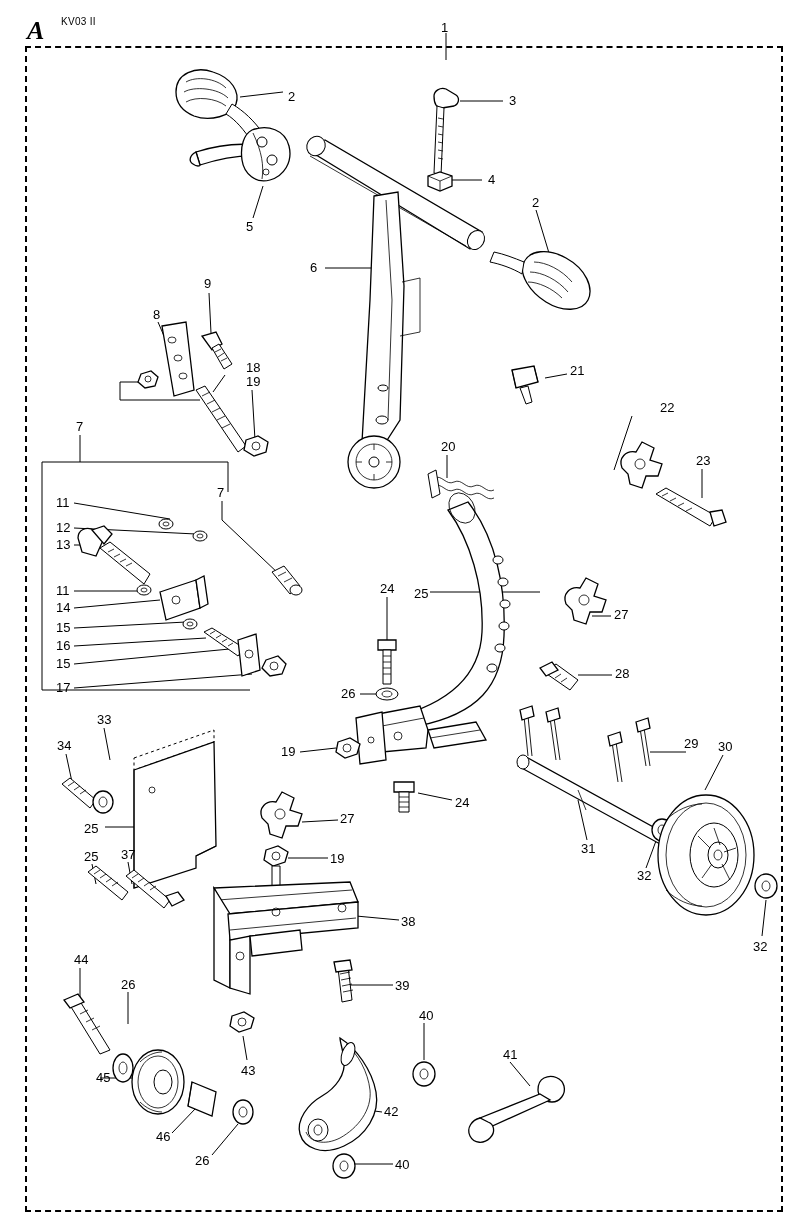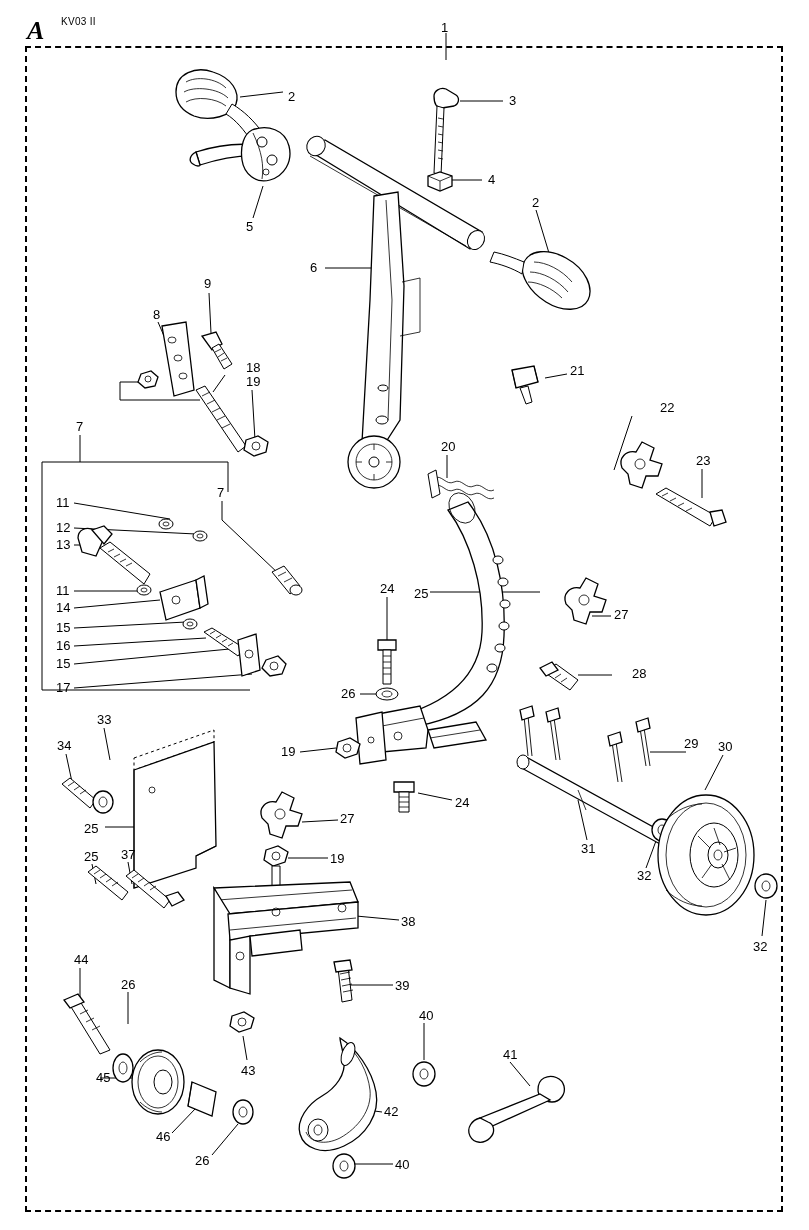--- a/index.html
+++ b/index.html
@@ -552,21 +552,21 @@
   <div class="callout" style="left:56px;top:538px;">13</div>
   <div class="callout" style="left:56px;top:584px;">11</div>
   <div class="callout" style="left:56px;top:601px;">14</div>
   <div class="callout" style="left:56px;top:621px;">15</div>
   <div class="callout" style="left:56px;top:639px;">16</div>
   <div class="callout" style="left:56px;top:657px;">15</div>
   <div class="callout" style="left:56px;top:681px;">17</div>
   <div class="callout" style="left:380px;top:582px;">24</div>
   <div class="callout" style="left:414px;top:587px;">25</div>
   <div class="callout" style="left:614px;top:608px;">27</div>
-  <div class="callout" style="left:632px;top:667px;">28</div>
+  <div class="callout" style="left:615px;top:667px;">28</div>
   <div class="callout" style="left:341px;top:687px;">26</div>
   <div class="callout" style="left:684px;top:737px;">29</div>
   <div class="callout" style="left:718px;top:740px;">30</div>
   <div class="callout" style="left:281px;top:745px;">19</div>
   <div class="callout" style="left:97px;top:713px;">33</div>
   <div class="callout" style="left:57px;top:739px;">34</div>
   <div class="callout" style="left:455px;top:796px;">24</div>
   <div class="callout" style="left:581px;top:842px;">31</div>
   <div class="callout" style="left:637px;top:869px;">32</div>
   <div class="callout" style="left:84px;top:822px;">25</div>

